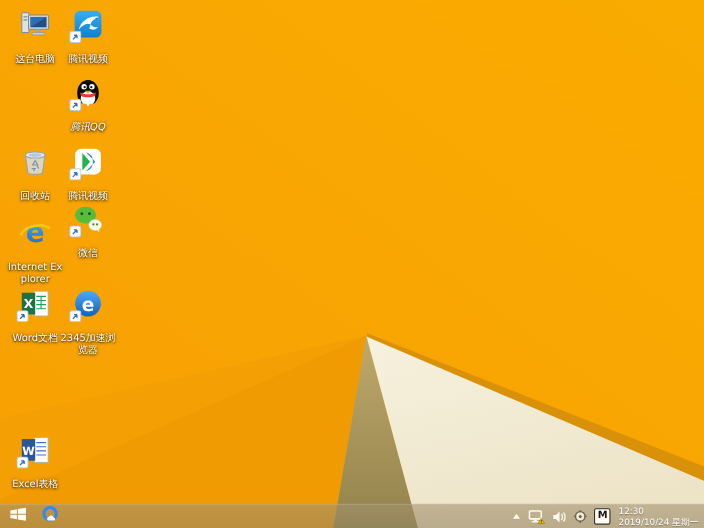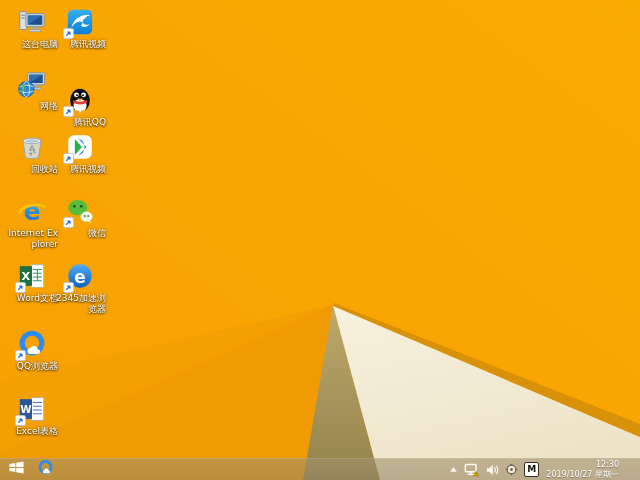--- a/index.html
+++ b/index.html
@@ -6,37 +6,37 @@
   .stage{position:relative;width:640px;height:480px;overflow:hidden;
          font-family:"DejaVu Sans",sans-serif;user-select:none;}
   .wallpaper{position:absolute;left:0;top:0;width:640px;height:480px;}
 
   
   .icon-grid{position:absolute;left:6px;top:0;width:120px;height:458px;}
   .dicon{position:absolute;width:52px;text-align:center;cursor:pointer;}
   .dicon-glyph{position:relative;width:30px;height:30px;margin:0 auto;}
   .dicon-glyph svg{display:block;}
   .badge{position:absolute;left:-2px;bottom:-2px;width:11px;height:11px;}
-  .dicon-label{margin-top:2px;font-size:9px;line-height:11px;color:#fff;
+  .dicon-label{margin-top:12px;font-size:9px;line-height:11px;color:#fff;
      text-shadow:0 1px 2px rgba(0,0,0,.85),0 0 3px rgba(0,0,0,.5);
-     word-break:break-all;text-align:right;}
+     word-break:break-all;}
 
   
   .taskbar{position:absolute;left:0;bottom:0;width:640px;height:22px;
      background:linear-gradient(rgba(163,146,110,.60),rgba(150,133,98,.60));
      border-top:1px solid rgba(255,255,255,.18);
      box-sizing:border-box;display:flex;align-items:center;z-index:5;}
   .start-btn{width:32px;height:22px;display:flex;align-items:center;justify-content:center;cursor:pointer;}
   .task-app{width:26px;height:22px;display:flex;align-items:center;justify-content:center;cursor:pointer;}
   .task-spacer{flex:1;}
   .tray{display:flex;align-items:center;gap:6px;margin-right:7px;}
   .tray-item{display:flex;align-items:center;justify-content:center;cursor:pointer;}
   .ime-box{width:13px;height:13px;background:#fefcf3;border:1px solid #34312a;border-radius:2px;
      font-size:9px;font-weight:bold;color:#17150f;line-height:13px;text-align:center;box-sizing:content-box;}
-  .clock{text-align:right;font-size:8px;line-height:10px;color:#fff;margin-right:21px;
+  .clock{font-size:8px;line-height:10px;color:#fff;margin-right:5px;
      text-shadow:0 1px 1px rgba(0,0,0,.35);white-space:nowrap;cursor:default;}
 </style>
 </head>
 <body>
 
 <div class="stage">
 
   <svg class="wallpaper" viewBox="0 0 640 480">
     <defs>
       <linearGradient id="bgG" x1="1" y1="0" x2="0" y2="1">
@@ -92,37 +92,21 @@
           </svg>
           <span class="badge">
             <svg width="11" height="11" viewBox="0 0 12 12">
  <rect x="0.5" y="0.5" width="11" height="11" rx="2" fill="#fff" stroke="#b9c6d8"></rect>
  <path d="M3.5 8.5 L7.6 4.4 M7.6 4.4 H4.6 M7.6 4.4 V7.4" stroke="#2a6fd6" stroke-width="1.3" fill="none"></path>
             </svg>
           </span>
         </div>
         <div class="dicon-label">腾讯视频</div>
       </div>
-      <div class="dicon" style="left: 0px; top: 69px;">
-        <div class="dicon-glyph">
-          <svg width="30" height="30" viewBox="0 0 32 32">
- <rect x="11" y="4" width="18.5" height="13" rx="1.2" fill="#cfd6dd" stroke="#7f8b96"></rect>
- <rect x="13" y="6" width="14.5" height="9" fill="#1e4f8a"></rect>
- <polygon points="13,6 27.5,6 13,15" fill="#2f6eb0"></polygon>
- <rect x="18" y="17" width="4.5" height="2.6" fill="#9fa9b2"></rect>
- <rect x="15" y="19.6" width="10.5" height="2.2" rx="0.7" fill="#c6cdd4" stroke="#7f8b96" stroke-width="0.6"></rect>
- <circle cx="10" cy="21.5" r="8.2" fill="#2f86d0" stroke="#1b5e9e"></circle>
- <path d="M3 19 Q10 15.5 17.5 19 M2.2 23.5 Q10 26.8 17.8 23.5" stroke="rgba(255,255,255,.75)" stroke-width="1" fill="none"></path>
- <ellipse cx="10" cy="21.5" rx="3.6" ry="8.2" fill="none" stroke="rgba(255,255,255,.75)" stroke-width="1"></ellipse>
- <path d="M5.5 16.5 C7.5 18 9 18.5 8.5 21 C8 23 5 22.5 4 24.5" stroke="#3fae62" stroke-width="2.2" fill="none" opacity=".85"></path>
-          </svg>
-        </div>
-        <div class="dicon-label">网络</div>
-      </div>
-      <div class="dicon" style="left: 48px; top: 85px;">
+      <div class="dicon" style="left: 48px; top: 69px; font-style: italic;">
         <div class="dicon-glyph">
           <svg width="30" height="30" viewBox="0 0 32 32">
  <ellipse cx="16" cy="16.5" rx="10.5" ry="12.5" fill="#0d0d0d"></ellipse>
  <ellipse cx="16" cy="22" rx="7" ry="7.2" fill="#fff"></ellipse>
  <circle cx="12.2" cy="10.5" r="2.6" fill="#fff"></circle>
             <circle cx="19.8" cy="10.5" r="2.6" fill="#fff"></circle>
  <circle cx="12.8" cy="10.9" r="1.1" fill="#111"></circle>
             <circle cx="19.2" cy="10.9" r="1.1" fill="#111"></circle>
  <polygon points="13,14.4 19,14.4 16,17.2" fill="#F5A31E"></polygon>
  <path d="M8.3 15.8 C11 18.4 21 18.4 23.7 15.8 L23 19.2 C19.2 21.2 12.8 21.2 9 19.2 Z" fill="#E43A3A"></path>
@@ -174,21 +158,21 @@
   <stop offset="0" stop-color="#45B6F2"></stop>
                 <stop offset="1" stop-color="#1467C6"></stop>
               </linearGradient>
             </defs>
  <text x="16" y="26" text-anchor="middle" font-family="'DejaVu Sans',sans-serif" font-size="27" font-weight="bold" fill="url(#ieG)">e</text>
  <path d="M2 19 C5 9.5 25 7 30 12.5" stroke="#F9C513" stroke-width="2.6" fill="none"></path>
           </svg>
         </div>
         <div class="dicon-label">Internet Explorer</div>
       </div>
-      <div class="dicon" style="left: 48px; top: 196px;">
+      <div class="dicon" style="left: 48px; top: 184px;">
         <div class="dicon-glyph">
           <svg width="30" height="30" viewBox="0 0 32 32">
  <path d="M3.5 12.5 C3.5 7.4 8.6 4.2 13.7 4.2 C18.8 4.2 23.8 7.4 23.8 12.5 C23.8 15.1 22.4 17.3 20.3 18.7 L20.9 21.7 L17.6 19.9 C16.4 20.2 15 20.4 13.7 20.4 C8.6 20.4 3.5 17.6 3.5 12.5 Z" fill="#57BB3C"></path>
  <circle cx="10" cy="11" r="1.4" fill="#27511a"></circle>
             <circle cx="17.4" cy="11" r="1.4" fill="#27511a"></circle>
  <path d="M16.8 22 C16.8 18.7 19.9 16.7 23 16.7 C26.1 16.7 29.2 18.7 29.2 22 C29.2 23.8 28.1 25.3 26.6 26.2 L26.9 28.4 L24.6 27.1 C24.1 27.2 23.5 27.3 23 27.3 C19.9 27.3 16.8 25.4 16.8 22 Z" fill="#f4fbef" stroke="#bfe3ad" stroke-width="0.6"></path>
  <circle cx="21.2" cy="21.4" r="1.1" fill="#57842f"></circle>
             <circle cx="24.8" cy="21.4" r="1.1" fill="#57842f"></circle>
           </svg>
           <span class="badge">
@@ -230,35 +214,20 @@
  <text x="16" y="23" text-anchor="middle" font-family="'DejaVu Sans',sans-serif" font-size="18" font-weight="bold" fill="#fff">e</text>
           </svg>
           <span class="badge">
             <svg width="11" height="11" viewBox="0 0 12 12">
  <rect x="0.5" y="0.5" width="11" height="11" rx="2" fill="#fff" stroke="#b9c6d8"></rect>
  <path d="M3.5 8.5 L7.6 4.4 M7.6 4.4 H4.6 M7.6 4.4 V7.4" stroke="#2a6fd6" stroke-width="1.3" fill="none"></path>
             </svg>
           </span>
         </div>
         <div class="dicon-label">2345加速浏览器</div>
-      </div>
-      <div class="dicon" style="left: 0px; top: 329px;">
-        <div class="dicon-glyph">
-          <svg width="30" height="30" viewBox="0 0 32 32">
- <circle cx="16" cy="15" r="10.5" fill="none" stroke="#2E8BF0" stroke-width="5.4"></circle>
- <path d="M11 23.5 C11 21.6 12.6 20.4 14.2 20.6 C14.8 18.9 16.5 17.9 18.3 18.1 C20.3 18.3 21.8 19.7 22.1 21.5 C23.6 21.7 24.7 22.7 24.7 24.1 C24.7 25.7 23.3 26.7 21.7 26.7 L13.7 26.7 C12.1 26.7 11 25.4 11 23.5 Z" fill="#fff"></path>
-          </svg>
-          <span class="badge">
-            <svg width="11" height="11" viewBox="0 0 12 12">
- <rect x="0.5" y="0.5" width="11" height="11" rx="2" fill="#fff" stroke="#b9c6d8"></rect>
- <path d="M3.5 8.5 L7.6 4.4 M7.6 4.4 H4.6 M7.6 4.4 V7.4" stroke="#2a6fd6" stroke-width="1.3" fill="none"></path>
-            </svg>
-          </span>
-        </div>
-        <div class="dicon-label">QQ浏览器</div>
       </div>
       <div class="dicon" style="left: 0px; top: 394px;">
         <div class="dicon-glyph">
           <svg width="30" height="30" viewBox="0 0 32 32">
  <rect x="15" y="4" width="13.5" height="24" fill="#fff" stroke="#9fb0c8" stroke-width="0.8"></rect>
  <path d="M17 9 h9.5 M17 13 h9.5 M17 17 h9.5 M17 21 h9.5" stroke="#4472C4" stroke-width="1.1" fill="none"></path>
  <rect x="3" y="5.5" width="13" height="21" fill="#2B579A"></rect>
  <text x="9.5" y="20.5" text-anchor="middle" font-family="'DejaVu Sans',sans-serif" font-size="11" font-weight="bold" fill="#fff">W</text>
           </svg>
           <span class="badge">
@@ -318,16 +287,16 @@
  <path d="M7 0.7 V3 M7 11 V13.3 M0.7 7 H3 M11 7 H13.3" stroke="#6c6652" stroke-width="1.3"></path>
  <circle cx="7" cy="7" r="1.5" fill="#6c6652"></circle>
           </svg>
         </div>
         <div class="tray-item">
           <div class="ime-box">M</div>
         </div>
       </div>
     <div class="clock">
       <div>12:30</div>
-      <div>2019/10/27 星期一</div>
+      <div>2019/10/24 星期一</div>
     </div>
   </div>
 </div>
 
 </body></html>

